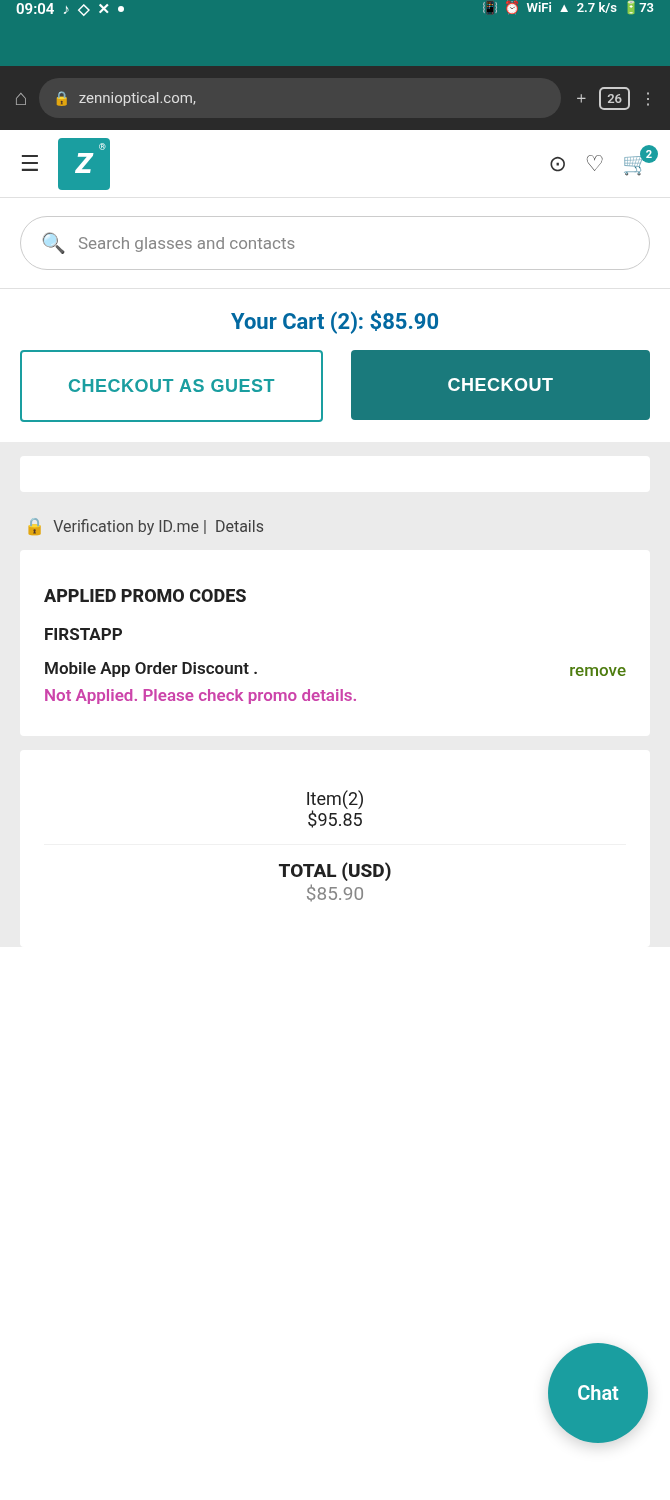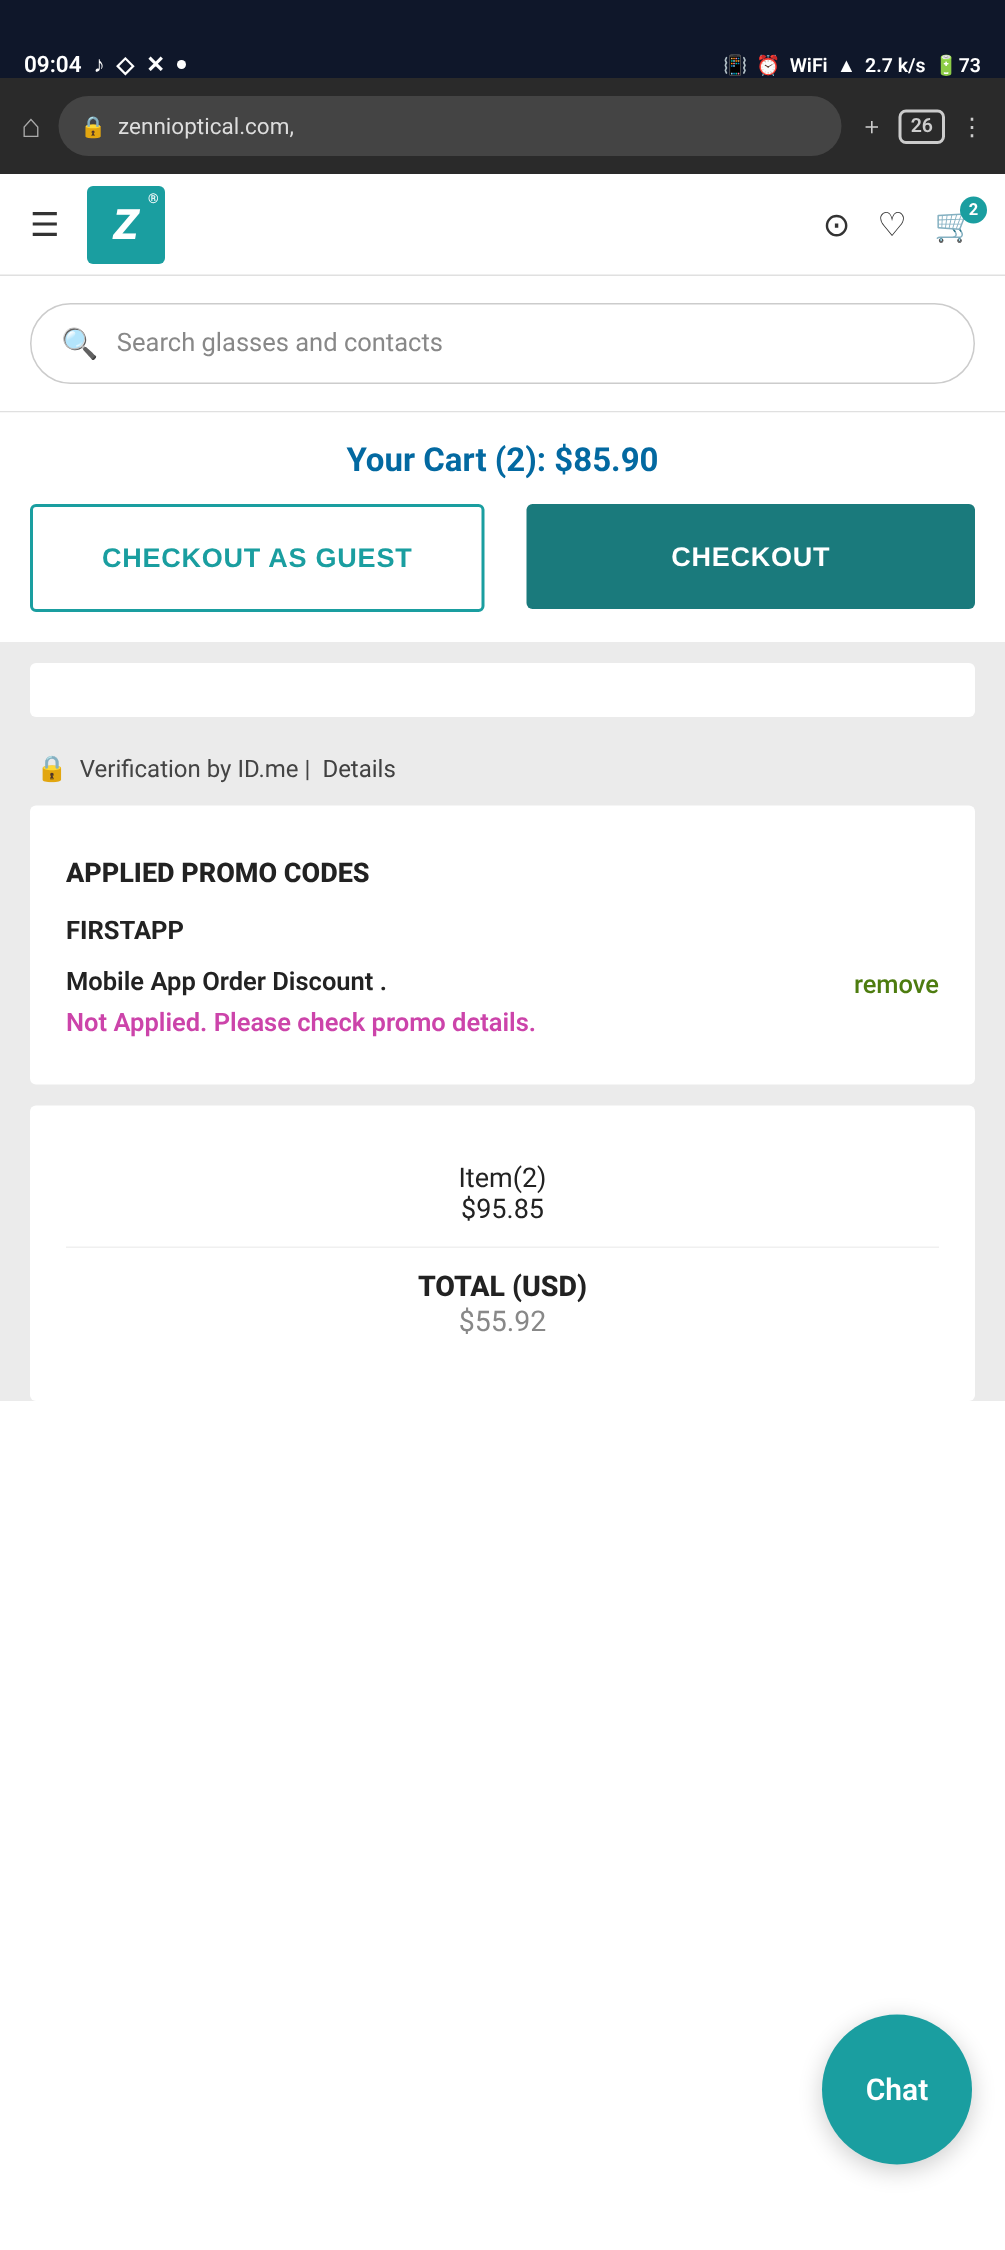--- a/index.html
+++ b/index.html
@@ -7,25 +7,25 @@
     body {
       width: 670px;
       min-height: 1500px;
       font-family: -apple-system, BlinkMacSystemFont, 'Segoe UI', Roboto, sans-serif;
       background: #f0f0f0;
       color: #222;
     }
 
     
     .status-bar {
-      background: #0f172a;
-      color: #fff;
-      height: 52px;
-      display: flex;
-      align-items: flex-end;
+      background: #0f766e;
+      color: #fff;
+      height: 66px;
+      display: flex;
+      align-items: flex-start;
       justify-content: space-between;
       padding: 0 16px;
       font-size: 15px;
       font-weight: 600;
     }
     .status-left { display: flex; align-items: center; gap: 8px; }
     .status-right { display: flex; align-items: center; gap: 6px; font-size: 13px; }
     .status-dot { width: 6px; height: 6px; background: #fff; border-radius: 50%; }
 
     
@@ -403,21 +403,21 @@
       </div>
     </div>
 
     <div class="summary-card">
       <div class="summary-row">
         <span class="summary-label">Item(2)</span>
         <span class="summary-value">$95.85</span>
       </div>
       <div class="summary-row total">
         <span class="summary-label">TOTAL (USD)</span>
-        <span class="summary-value">$55.92</span>
+        <span class="summary-value">$85.90</span>
       </div>
     </div>
 
   </div>
 
 </div>
 
 <div class="chat-btn">Chat</div>
 
 </body></html>

